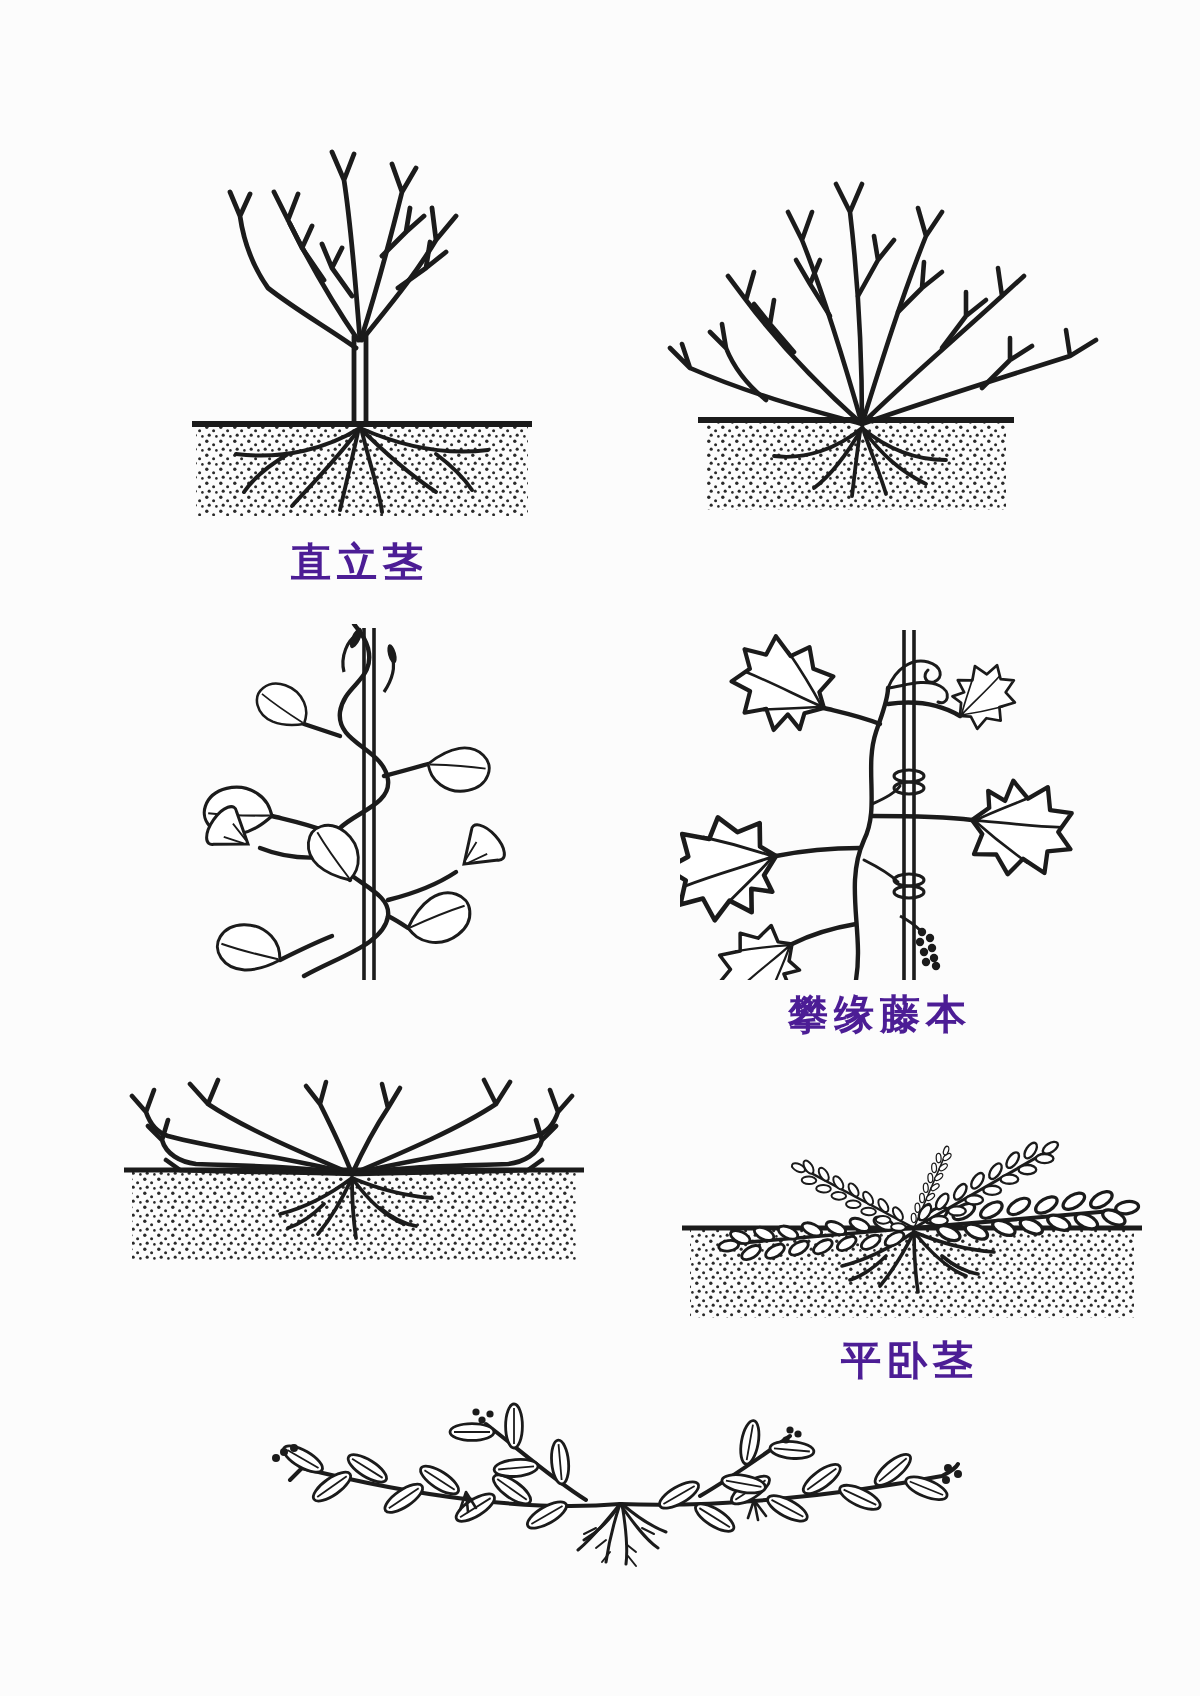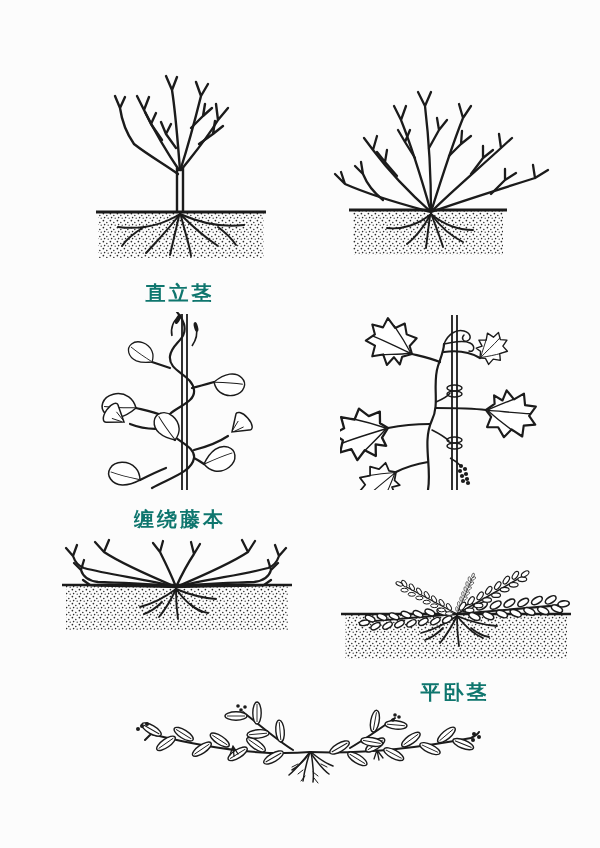--- a/index.html
+++ b/index.html
@@ -1,20 +1,20 @@
 <!DOCTYPE html>
 <html><head>
 <meta charset="utf-8">
 <style>
   html,body{margin:0;padding:0;background:#e9e9e9;}
   .page{position:relative;width:600px;height:848px;background:#fcfcfc;overflow:hidden;
         font-family:"Liberation Sans",sans-serif;}
   .fig{position:absolute;text-align:center;}
   .fig svg{display:block;margin:0 auto;}
-  .cap{font-weight:bold;font-size:20px;color:#0f766e;letter-spacing:3px;margin-top:16px;
+  .cap{font-weight:bold;font-size:20px;color:#4c1d95;letter-spacing:3px;margin-top:4px;
        font-family:Liberation Mono, monospace;}
   #f1{left:55px;  top:58px;  width:250px;}
   #f2{left:320px; top:72px;  width:260px;}
   #f3{left:75px;  top:312px; width:210px;}
   #f4{left:335px; top:312px; width:210px;}
   #f5{left:50px;  top:532px; width:255px;}
   #f6{left:330px; top:556px; width:250px;}
   #f7{left:110px; top:688px; width:400px;}
 </style>
 </head>
@@ -139,21 +139,20 @@
         <use href="#flowerB" transform="translate(44 110) rotate(-55)"></use>
         <use href="#flowerB" transform="translate(152 120) rotate(48)"></use>
       </g>
       <g stroke="#1b1b1b" fill="none" stroke-width="1.6">
         <path d="M92 24 C90 16 94 8 98 6"></path>
         <ellipse cx="98" cy="7" rx="2.2" ry="5.5" transform="rotate(25 98 7)" fill="#1b1b1b" stroke="none"></ellipse>
         <path d="M112 34 C116 28 118 22 116 16"></path>
         <ellipse cx="116" cy="15" rx="2" ry="5" transform="rotate(-15 116 15)" fill="#1b1b1b" stroke="none"></ellipse>
       </g>
     </svg>
-    <div class="cap">缠绕藤本</div>
   </div>
 
   <div class="fig" id="f4">
     <svg width="200" height="178" viewBox="0 0 200 178">
       <defs>
         <g id="leafB">
           <path d="M0 0 L5 -6 L3 -12 L10 -10 L11 -18 L18 -13 L24 -19 L27 -11 L35 -12 L32 -4 L38 1 L30 4 L31 12 L22 9 L18 16 L12 10 L4 12 L5 4 Z" fill="#fff" stroke="#1b1b1b" stroke-width="1.6" stroke-linejoin="round"></path>
           <path d="M1 0 C10 -2 20 -3 33 -6 M1 0 C8 -6 14 -10 19 -14 M1 0 C9 4 16 7 24 10" stroke="#1b1b1b" stroke-width="1" fill="none"></path>
         </g>
       </defs>
@@ -190,20 +189,21 @@
           <circle cx="128" cy="171" r="2.1"></circle>
       </g>
       <g>
         <use href="#leafB" transform="translate(72 42) rotate(-145) scale(1.3)"></use>
         <use href="#leafB" transform="translate(146 98) rotate(15) scale(1.35)"></use>
         <use href="#leafB" transform="translate(48 116) rotate(172) scale(1.45)"></use>
         <use href="#leafB" transform="translate(56 160) rotate(150) scale(1.1)"></use>
         <use href="#leafB" transform="translate(140 46) rotate(-35) scale(0.85)"></use>
       </g>
     </svg>
+    <div class="cap">攀缘藤本</div>
   </div>
 
   <div class="fig" id="f5">
     <svg width="255" height="105" viewBox="0 0 255 105">
       <defs>
         <pattern id="soilE" width="7" height="7" patternUnits="userSpaceOnUse">
           <circle cx="1.4" cy="1.6" r="0.85" fill="#2a2a2a"></circle>
             <circle cx="4.8" cy="3.4" r="0.75" fill="#2a2a2a"></circle>
           <circle cx="2.6" cy="5.6" r="0.8" fill="#2a2a2a"></circle>
             <circle cx="6.2" cy="6.2" r="0.65" fill="#2a2a2a"></circle>

